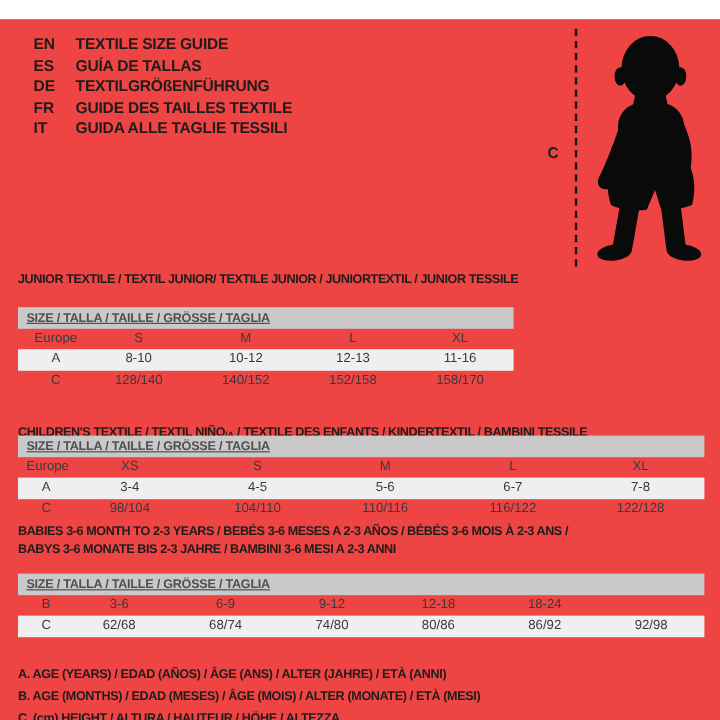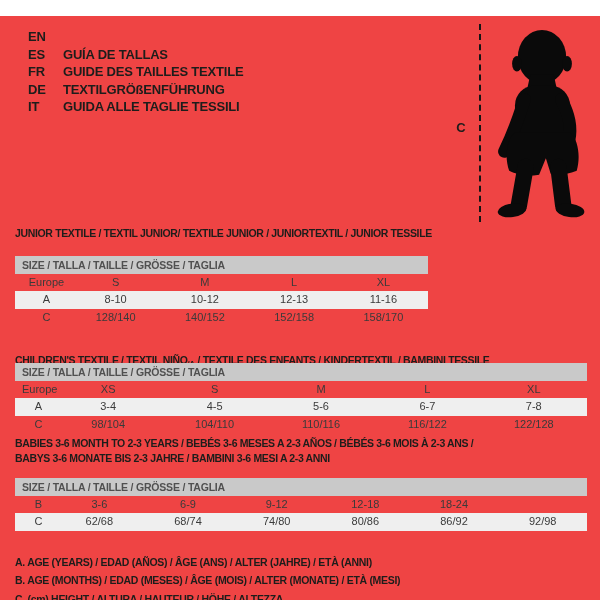--- a/index.html
+++ b/index.html
@@ -32,21 +32,21 @@
   .title-3 div { white-space:nowrap; }
   .sub { font-size:7.5px; vertical-align:-2px; letter-spacing:0; }
 
   
   .tbl { position:absolute; left:15px; }
   .t1 { top:240px; width:413px; }
   .t2 { top:347px; width:572px; }
   .t3 { top:462px; width:572px; }
   .band { height:18px; line-height:18px; background:#c9c9c9; color:#505050;
           font-weight:bold; font-size:10.5px; padding-left:7px;
-          letter-spacing:-0.2px; box-sizing:border-box; }
+          letter-spacing:-0.2px; box-sizing:border-box;text-decoration:underline; }
   .trow { display:grid; height:17.3px; line-height:17.3px; font-size:11px; color:#3a3a3a; }
   .cols4 { grid-template-columns:56px repeat(4, 1fr); }
   .cols5 { grid-template-columns:40px repeat(5, 1fr); }
   .cols6 { grid-template-columns:40px repeat(6, 1fr); }
   .trow span { text-align:center; }
   .trow .label { text-align:center; padding-left:7px; }
   .trow.alt { background:#efefef; }
 
   
   .legend { position:absolute; left:15px; top:537px; font-weight:bold;
@@ -54,32 +54,33 @@
   .legend div { height:18.3px; line-height:18.3px; white-space:nowrap; }
 </style>
 </head>
 <body>
 
 <div class="page">
 
   <div class="lang-block">
     <div class="lang-row">
       <span class="lang-code">EN</span>
+      <span class="lang-label">TEXTILE SIZE GUIDE</span>
     </div>
     <div class="lang-row">
       <span class="lang-code">ES</span>
       <span class="lang-label">GUÍA DE TALLAS</span>
     </div>
     <div class="lang-row">
+      <span class="lang-code">DE</span>
+      <span class="lang-label">TEXTILGRÖßENFÜHRUNG</span>
+    </div>
+    <div class="lang-row">
       <span class="lang-code">FR</span>
       <span class="lang-label">GUIDE DES TAILLES TEXTILE</span>
-    </div>
-    <div class="lang-row">
-      <span class="lang-code">DE</span>
-      <span class="lang-label">TEXTILGRÖßENFÜHRUNG</span>
     </div>
     <div class="lang-row">
       <span class="lang-code">IT</span>
       <span class="lang-label">GUIDA ALLE TAGLIE TESSILI</span>
     </div>
   </div>
 
   <div class="fig-line"></div>
   <div class="fig-c">C</div>
   <svg class="fig-svg" width="110" height="197" viewBox="0 0 114 198" aria-hidden="true">

